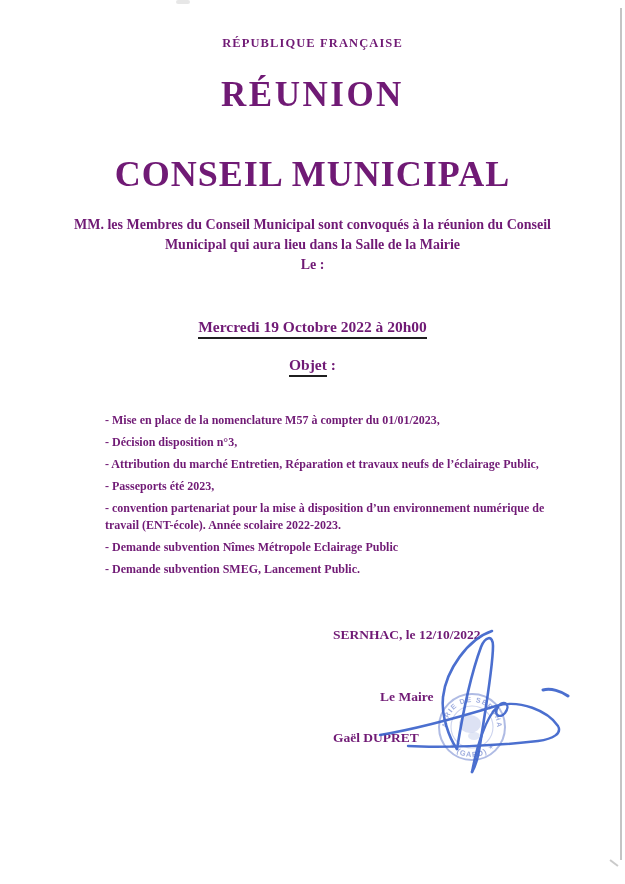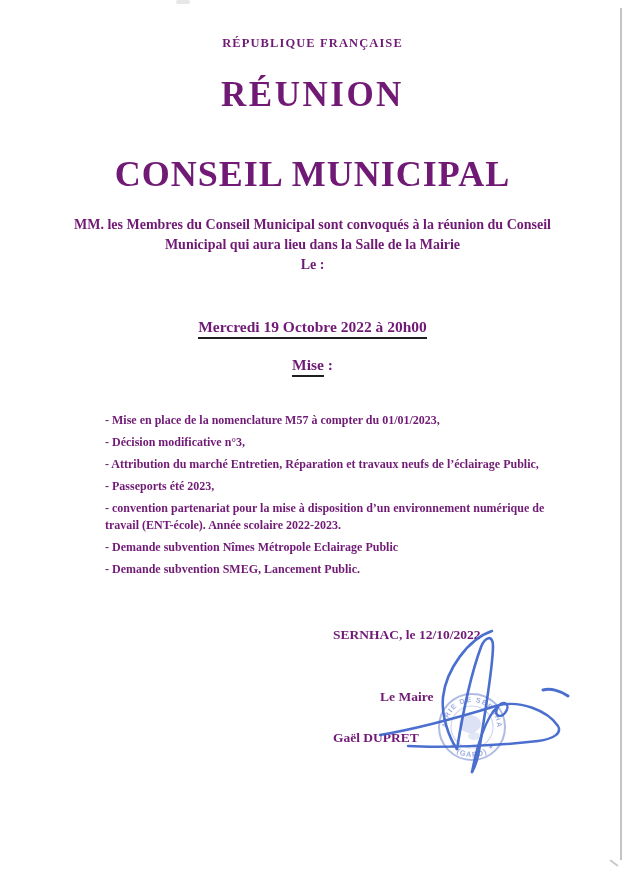--- a/index.html
+++ b/index.html
@@ -50,26 +50,26 @@
 
   <p class="abs center intro">MM. les Membres du Conseil Municipal sont convoqués à la réunion du Conseil
 Municipal qui aura lieu dans la Salle de la Mairie
 Le :</p>
 
   <p class="abs center date-line">
     <span class="underline">Mercredi 19 Octobre 2022 à 20h00</span>
   </p>
 
   <p class="abs center objet-line">
-    <span class="underline">Mise</span><span> :</span>
+    <span class="underline">Objet</span><span> :</span>
   </p>
 
   <div class="agenda">
     <p class="agenda-item">- Mise en place de la nomenclature M57 à compter du 01/01/2023,</p>
-    <p class="agenda-item">- Décision modificative n°3,</p>
+    <p class="agenda-item">- Décision disposition n°3,</p>
     <p class="agenda-item">- Attribution du marché Entretien, Réparation et travaux neufs de l’éclairage Public,</p>
     <p class="agenda-item">- Passeports été 2023,</p>
     <p class="agenda-item">- convention partenariat pour la mise à disposition d’un environnement numérique de
 travail (ENT-école). Année scolaire 2022-2023.</p>
     <p class="agenda-item">- Demande subvention Nîmes Métropole Eclairage Public</p>
     <p class="agenda-item">- Demande subvention SMEG, Lancement Public.</p>
   </div>
 
   <div class="sign-block">
     <p>SERNHAC, le 12/10/2022</p>

